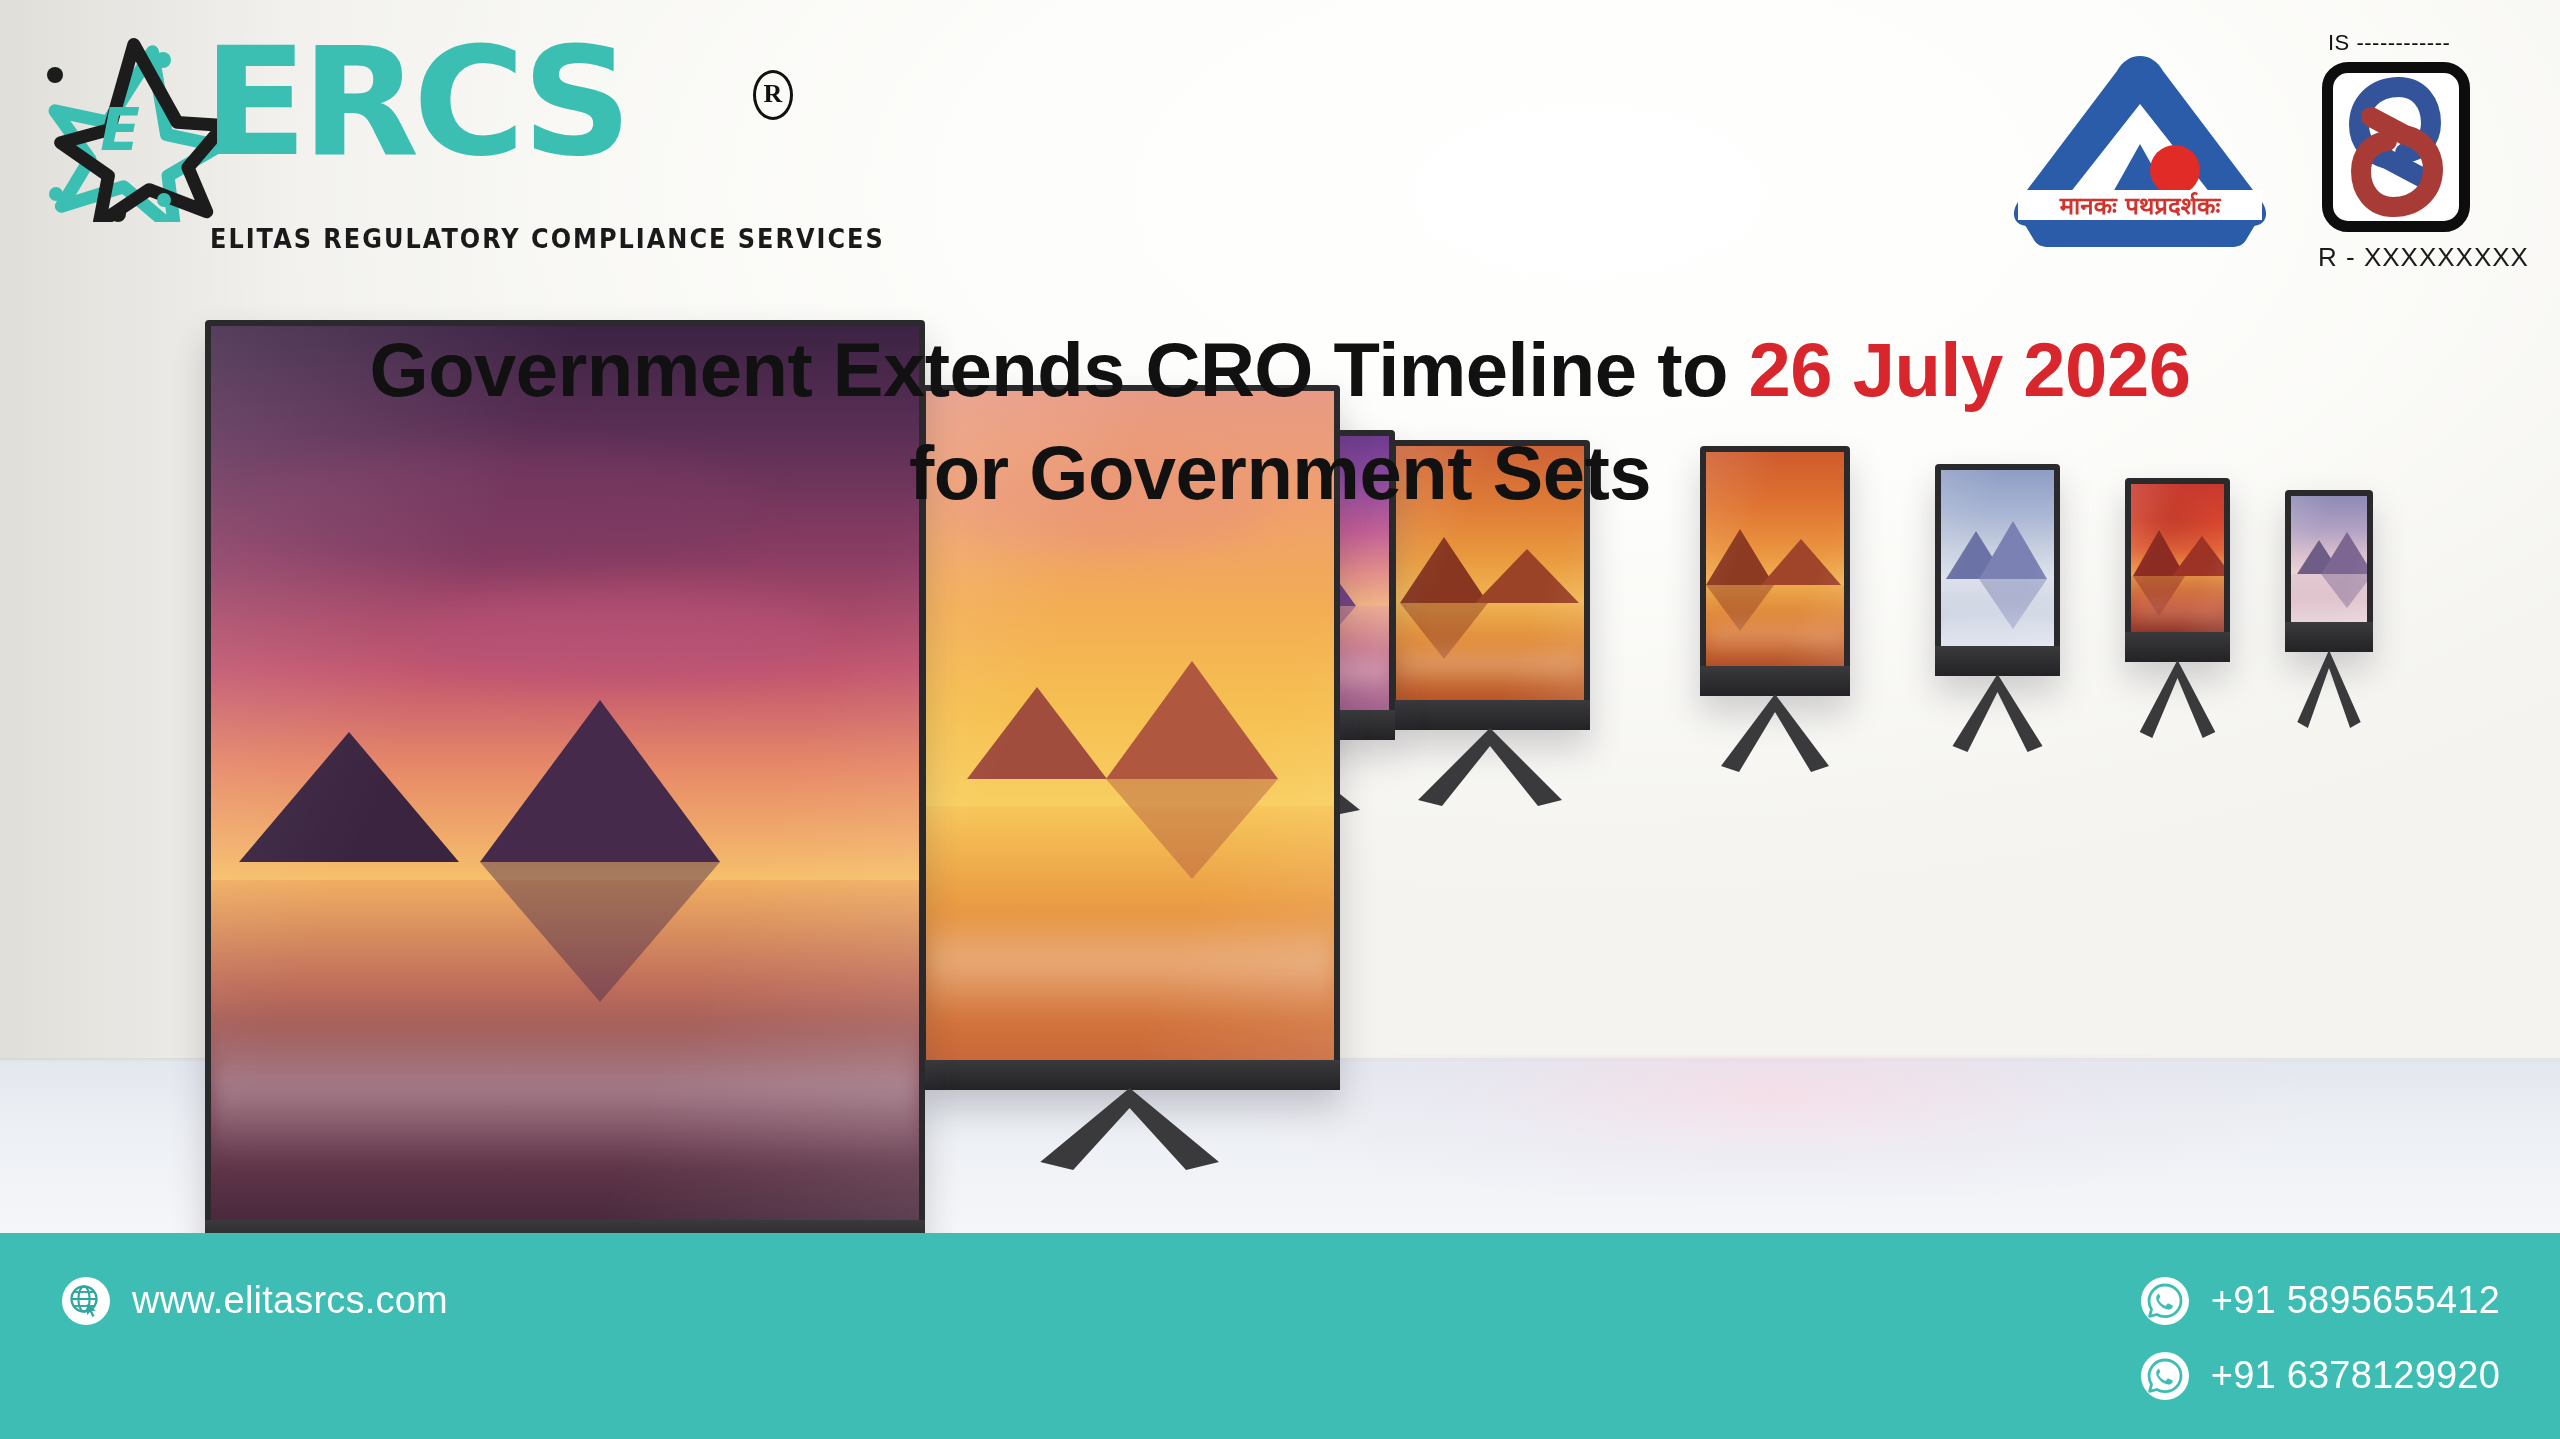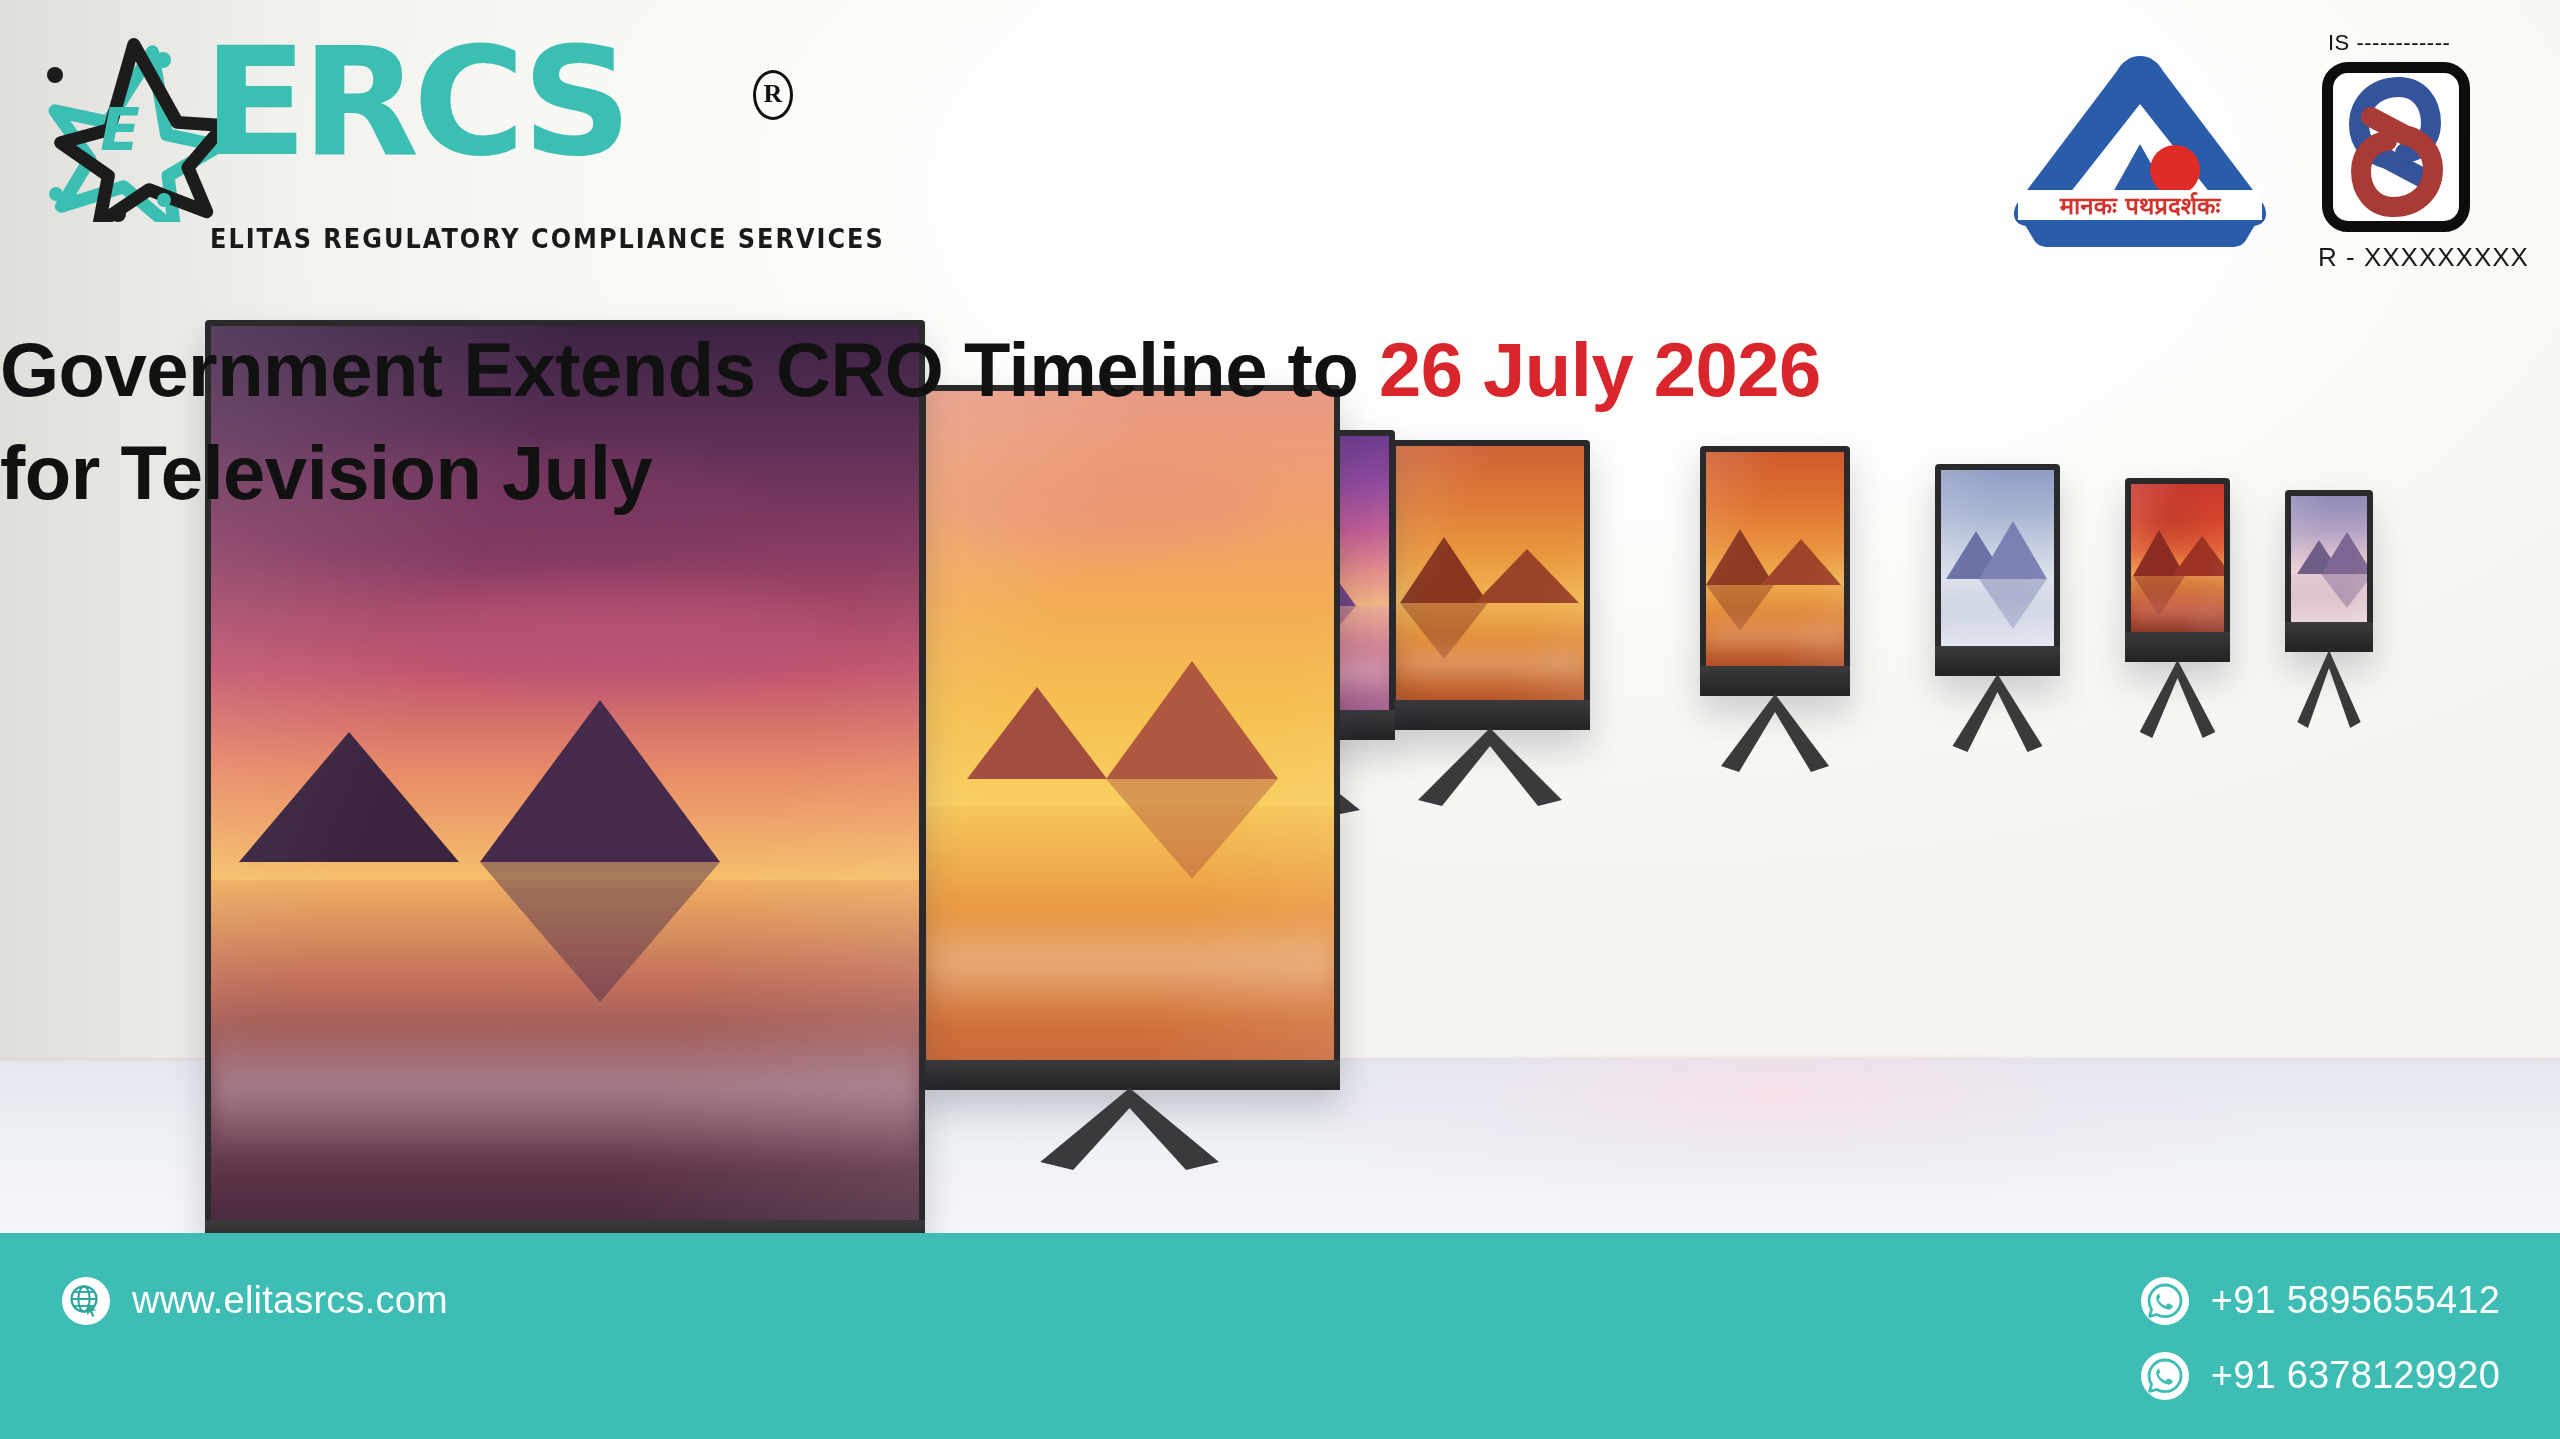--- a/index.html
+++ b/index.html
@@ -134,21 +134,21 @@
     letter-spacing: 1px;
     white-space: nowrap;
     font-family: "Liberation Sans", sans-serif;
   }
 
   
   .headline {
     position: absolute;
     left: 0; top: 318px;
     width: 2560px;
-    text-align: left;
+    text-align: center;
     font-size: 76px;
     font-weight: 700;
     color: #111111;
     line-height: 1.36;
     font-family: "Liberation Sans", sans-serif;
     letter-spacing: -0.5px;
   }
   .headline .hl-date {
     color: #D9262C;
   }
@@ -479,21 +479,21 @@
 
         <path d="M60 134 C85 134 100 117 100 96 C100 78 88 66 72 62 L38 44" fill="none" stroke="#A93B36" stroke-width="20" stroke-linecap="round"></path>
         <path d="M60 134 C40 134 28 118 28 98 C28 82 38 70 54 68" fill="none" stroke="#A93B36" stroke-width="20" stroke-linecap="round"></path>
       </svg>
     </div>
     <div class="crs-rnum">R - XXXXXXXXX</div>
   </div>
 
   <div class="headline">
     <span class="hl-line"><span>Government Extends CRO Timeline to </span><span class="hl-date">26 July 2026</span></span>
-    <span class="hl-line">for Television July</span>
+    <span class="hl-line">for Government Sets</span>
   </div>
 
   <div class="footer">
 
     <div class="footer-left">
 
       <div class="frow">
         <span class="fic">
           <svg width="34" height="34" viewBox="0 0 34 34">
             <circle cx="15" cy="15" r="12.5" fill="none" stroke="#2FA79E" stroke-width="2.3"></circle>

